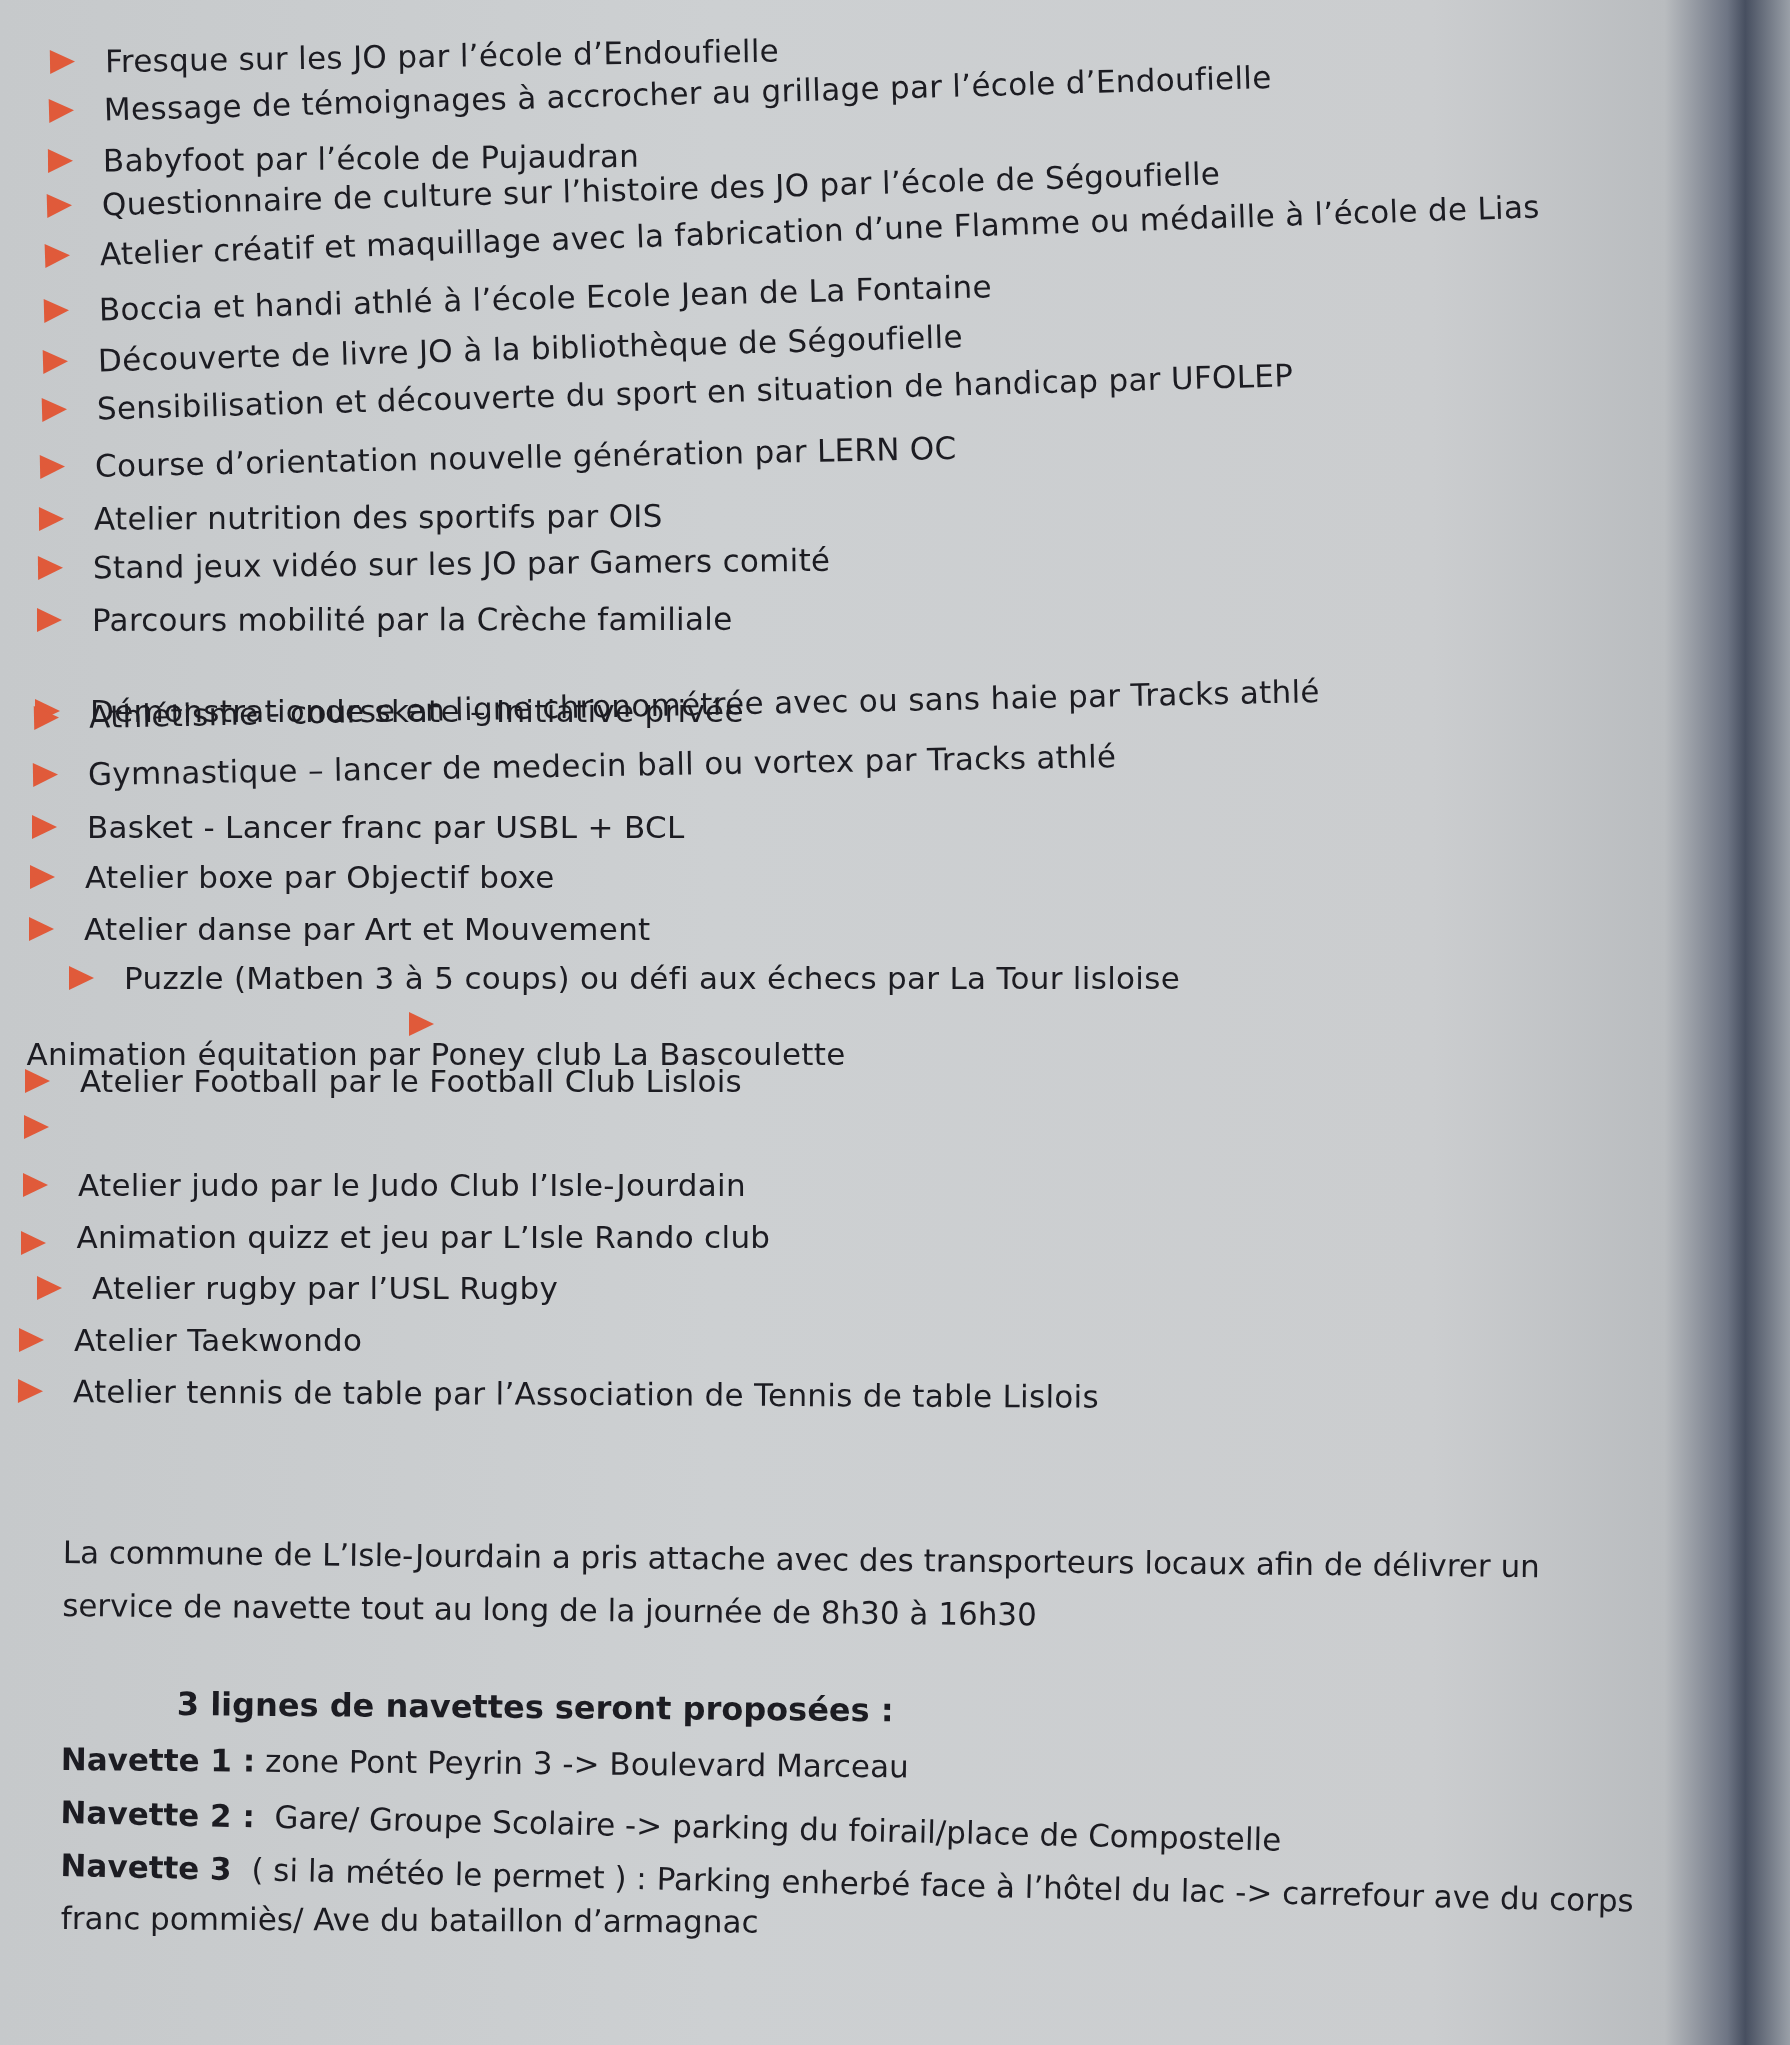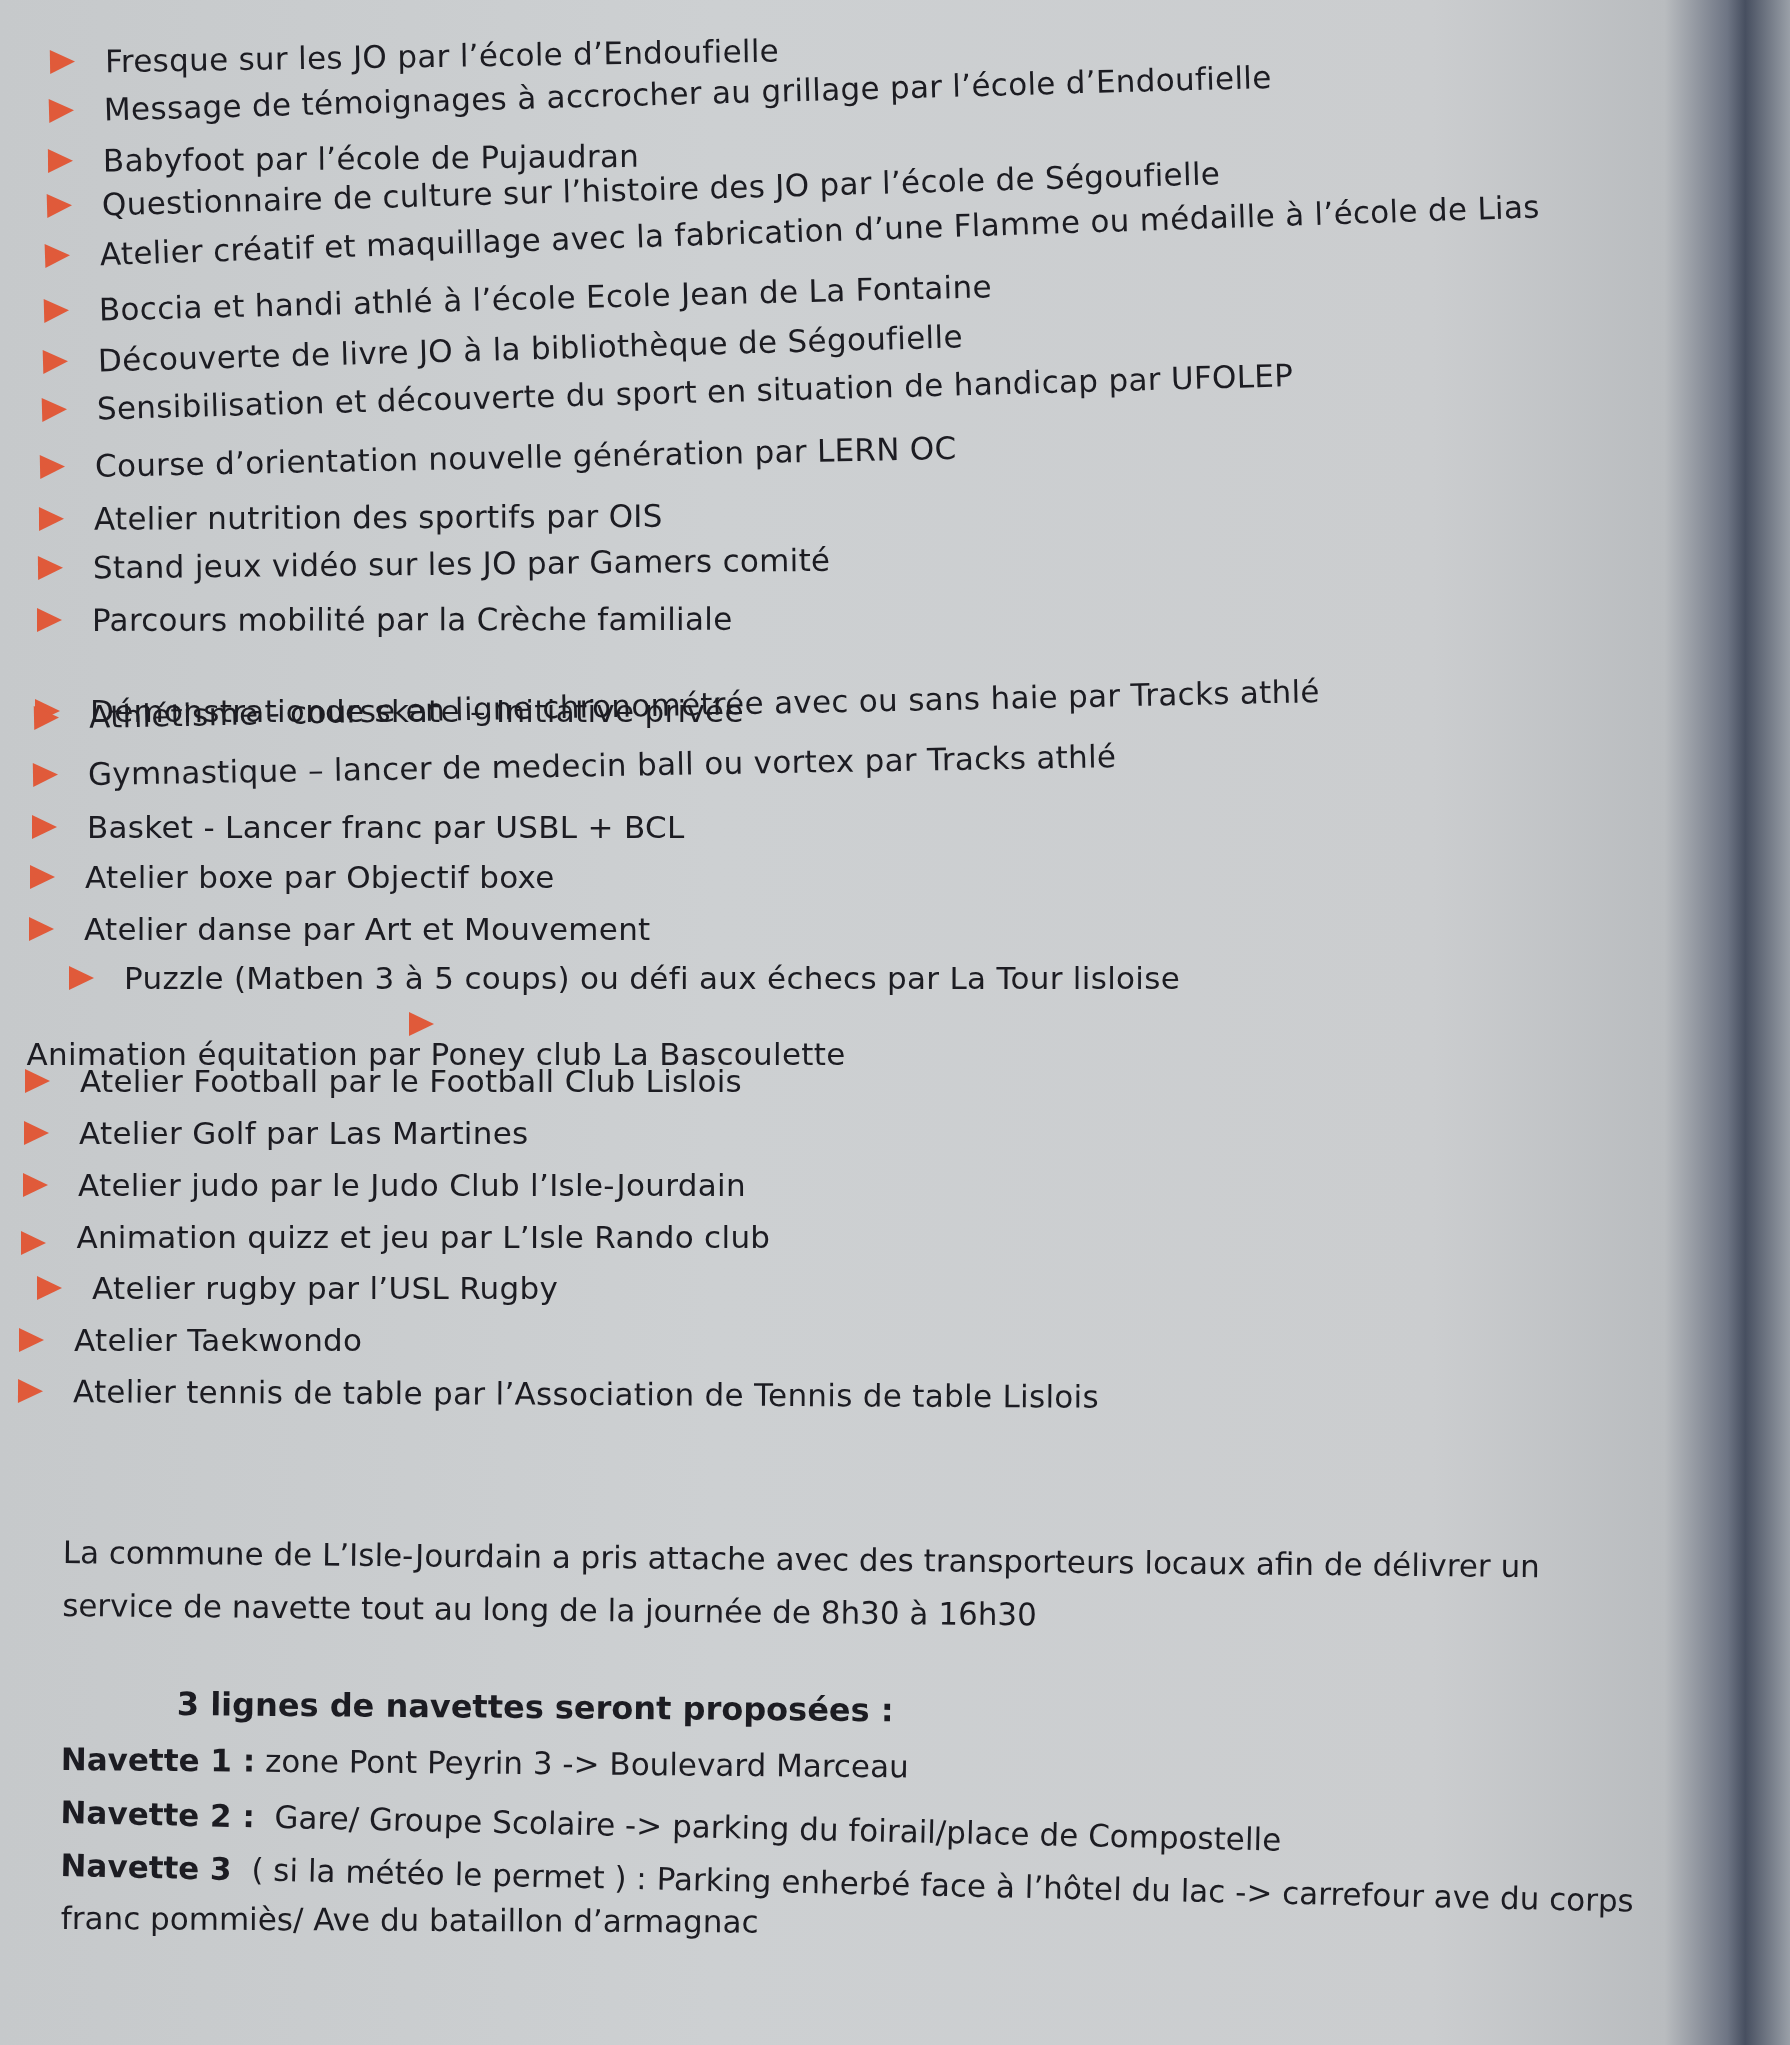--- a/index.html
+++ b/index.html
@@ -160,21 +160,20 @@
     <div class="bullet-item" style="left:26.5px;top:1012px;transform:rotate(0deg);flex-direction:column;">
       <span class="arrow"></span>
       <span>Animation équitation par Poney club La Bascoulette</span>
     </div>
     <div class="bullet-item" style="left:25px;top:1063px;transform:rotate(0deg);">
       <span class="arrow"></span>
       <span>Atelier Football par le Football Club Lislois</span>
     </div>
     <div class="bullet-item" style="left:24px;top:1115px;transform:rotate(0deg);">
       <span class="arrow"></span>
-      <span>Atelier Golf par Las Martines</span>
     </div>
     <div class="bullet-item" style="left:23px;top:1167px;transform:rotate(0deg);">
       <span class="arrow"></span>
       <span>Atelier judo par le Judo Club l’Isle-Jourdain</span>
     </div>
     <div class="bullet-item" style="left:21.4px;top:1219px;transform:rotate(0deg);align-items:flex-end;">
       <span class="arrow"></span>
       <span>Animation quizz et jeu par L’Isle Rando club</span>
     </div>
     <div class="bullet-item" style="left:20px;top:1270px;transform:rotate(0deg);margin-left:17px;">

